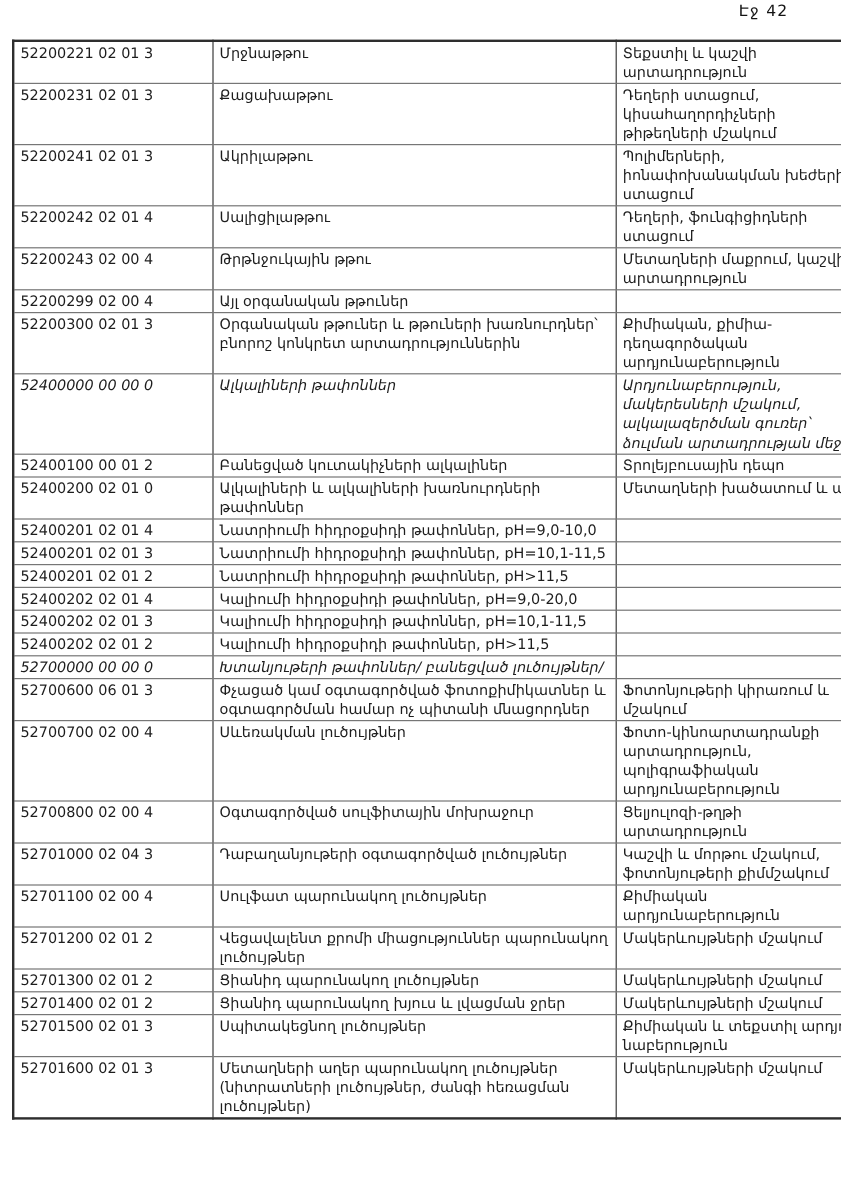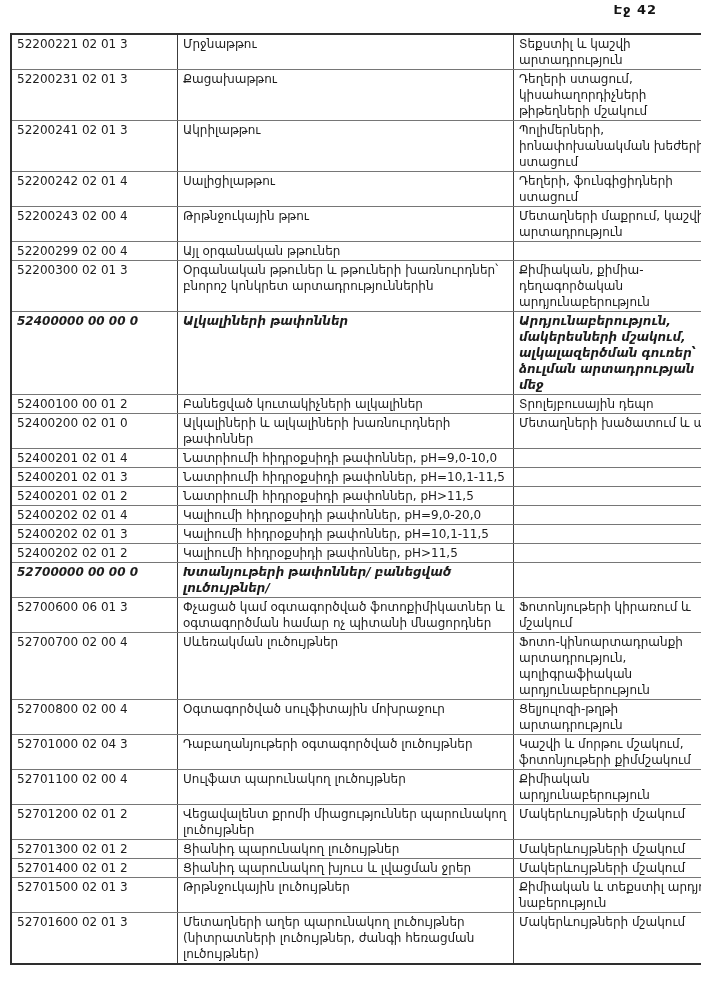--- a/index.html
+++ b/index.html
@@ -13,21 +13,21 @@
     position: relative;
     overflow: hidden;
     font-family: "DejaVu Sans", sans-serif;
     color: #1d1d1d;
   }
   .page-header {
     position: absolute;
     top: 2px;
     right: 44px;
     font-size: 13px;
-    font-weight: bold;
+    font-weight: normal;
     letter-spacing: 1px;
     color: #141414;
   }
   table.waste-table {
     position: absolute;
     top: 33px;
     left: 10px;
     width: 684px;
     border-collapse: collapse;
     table-layout: fixed;
@@ -43,21 +43,21 @@
     font-size: 12px;
     line-height: 16px;
     overflow: hidden;
     word-wrap: break-word;
   }
   td.col-code { width: 155px; white-space: nowrap; margin-top: 23px; }
   td.col-name { width: 325px; margin-top: 12px; }
   td.col-desc { width: 202px; }
   tr.em-row td {
     font-style: italic;
-    font-weight: bold;
+    font-weight: normal;
   }
 </style>
 </head>
 <body>
 
 <div class="page-header">Էջ 42</div>
 
 <table class="waste-table">
   <tbody>
       <tr>
@@ -180,21 +180,21 @@
         <td class="col-name">Ցիանիդ պարունակող լուծույթներ</td>
         <td class="col-desc">Մակերևույթների մշակում</td>
       </tr>
       <tr>
         <td class="col-code">52701400 02 01 2</td>
         <td class="col-name">Ցիանիդ պարունակող խյուս և լվացման ջրեր</td>
         <td class="col-desc">Մակերևույթների մշակում</td>
       </tr>
       <tr>
         <td class="col-code">52701500 02 01 3</td>
-        <td class="col-name">Թրթնջուկային լուծույթներ</td>
+        <td class="col-name">Սպիտակեցնող լուծույթներ</td>
         <td class="col-desc">Քիմիական և տեքստիլ արդյու-նաբերություն</td>
       </tr>
       <tr>
         <td class="col-code">52701600 02 01 3</td>
         <td class="col-name">Մետաղների աղեր պարունակող լուծույթներ (նիտրատների լուծույթներ, ժանգի հեռացման լուծույթներ)</td>
         <td class="col-desc">Մակերևույթների մշակում</td>
       </tr>
     </tbody>
 </table>
 

